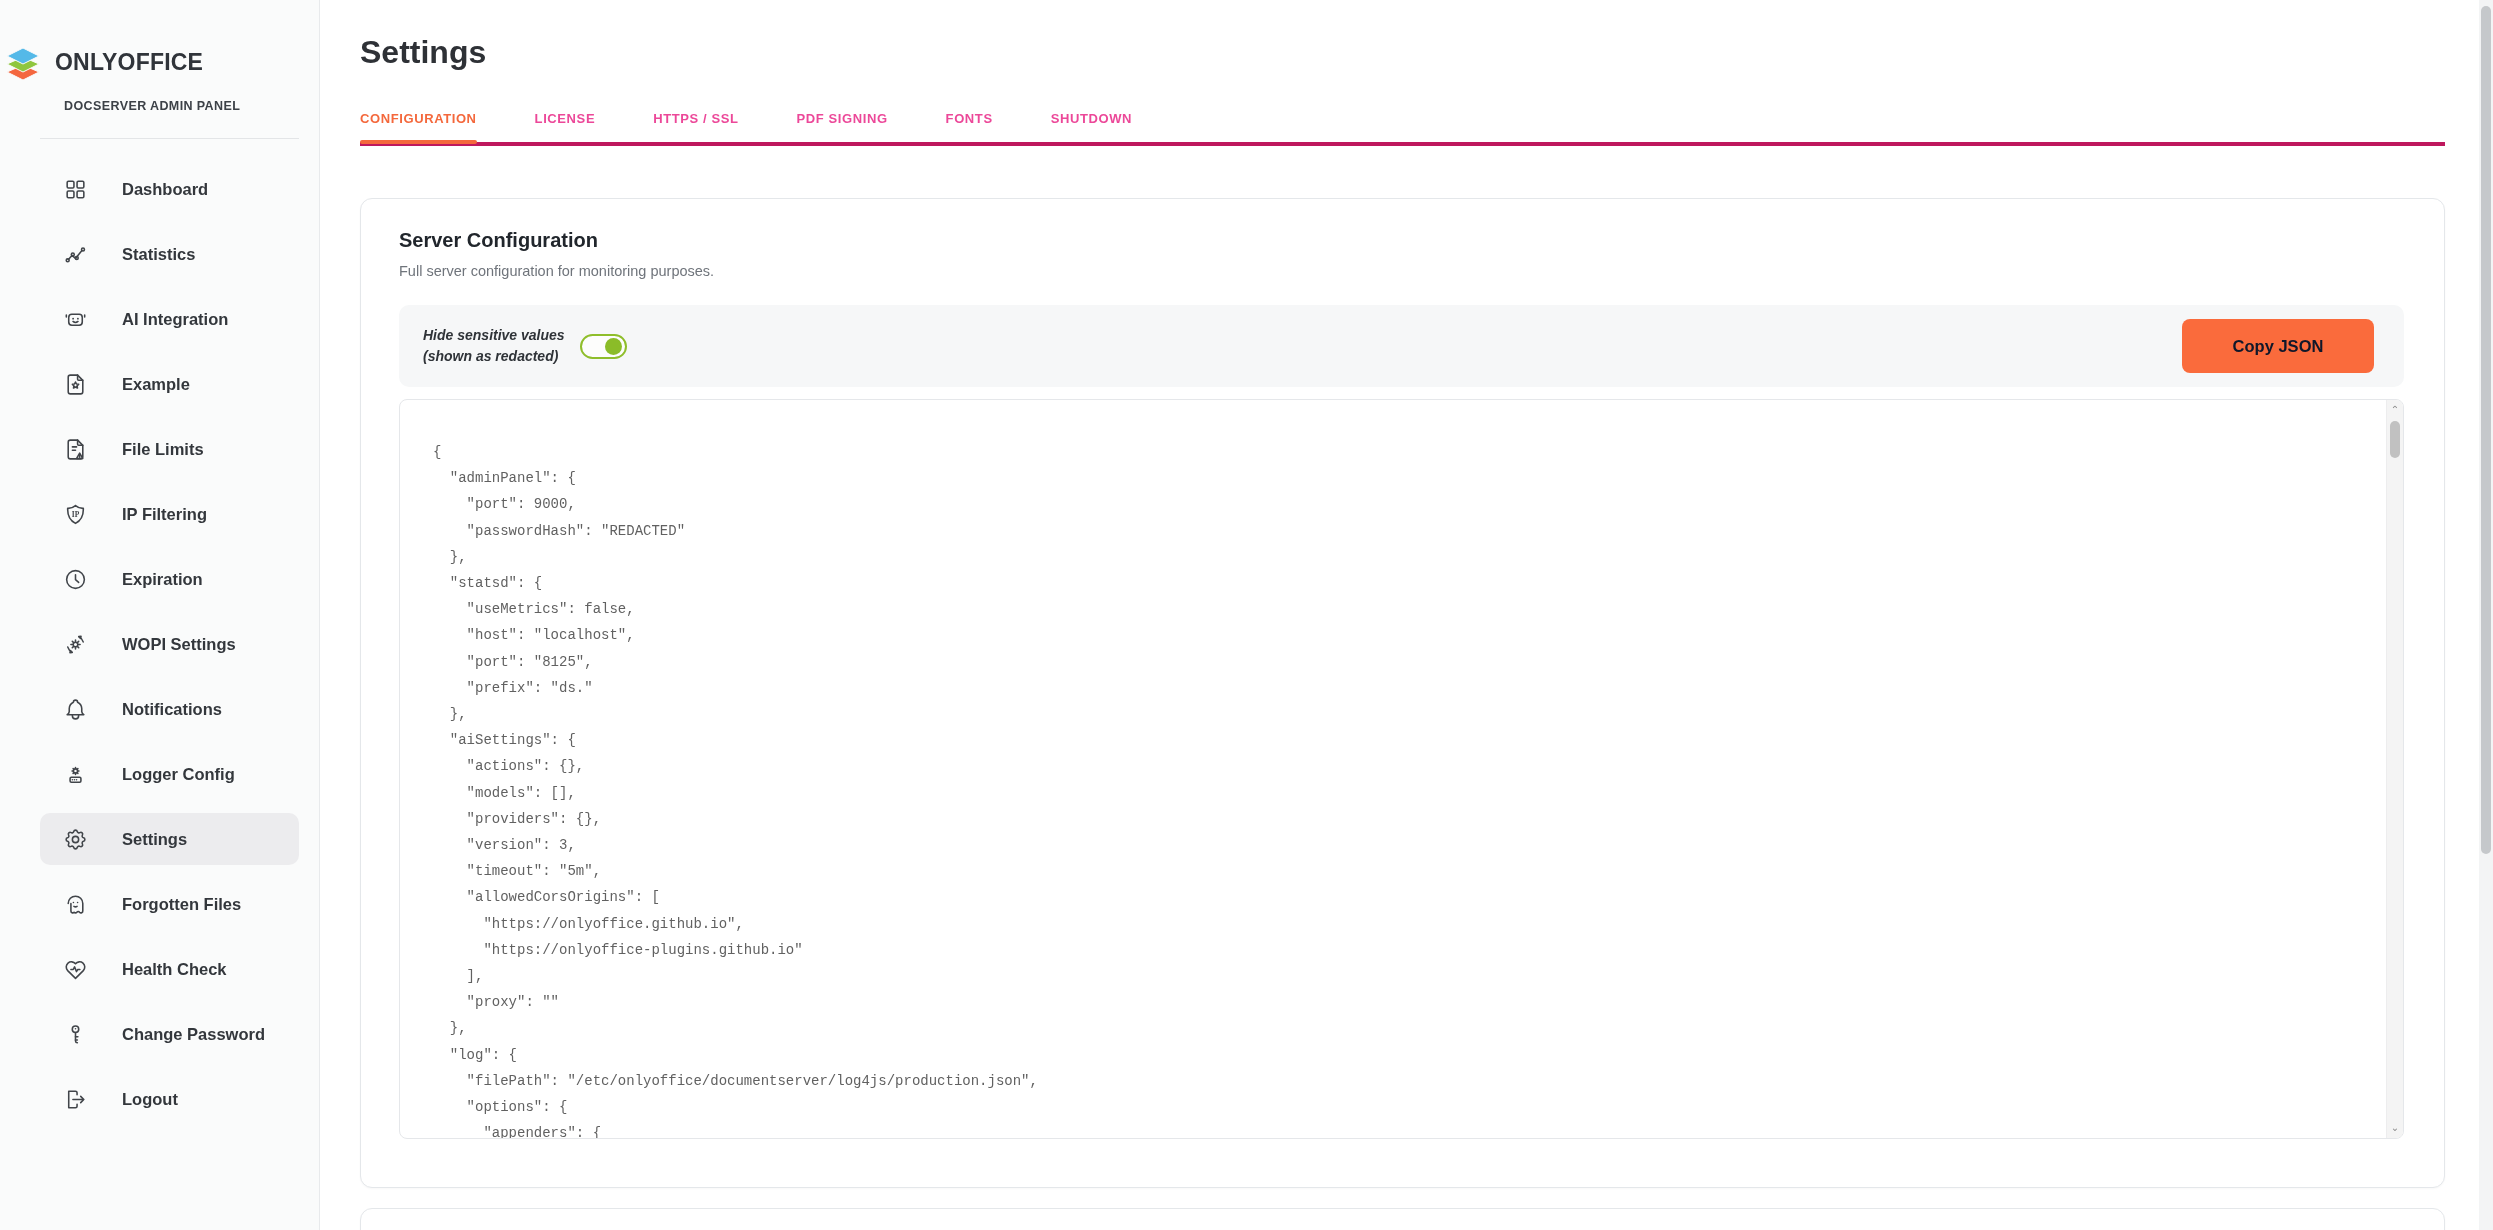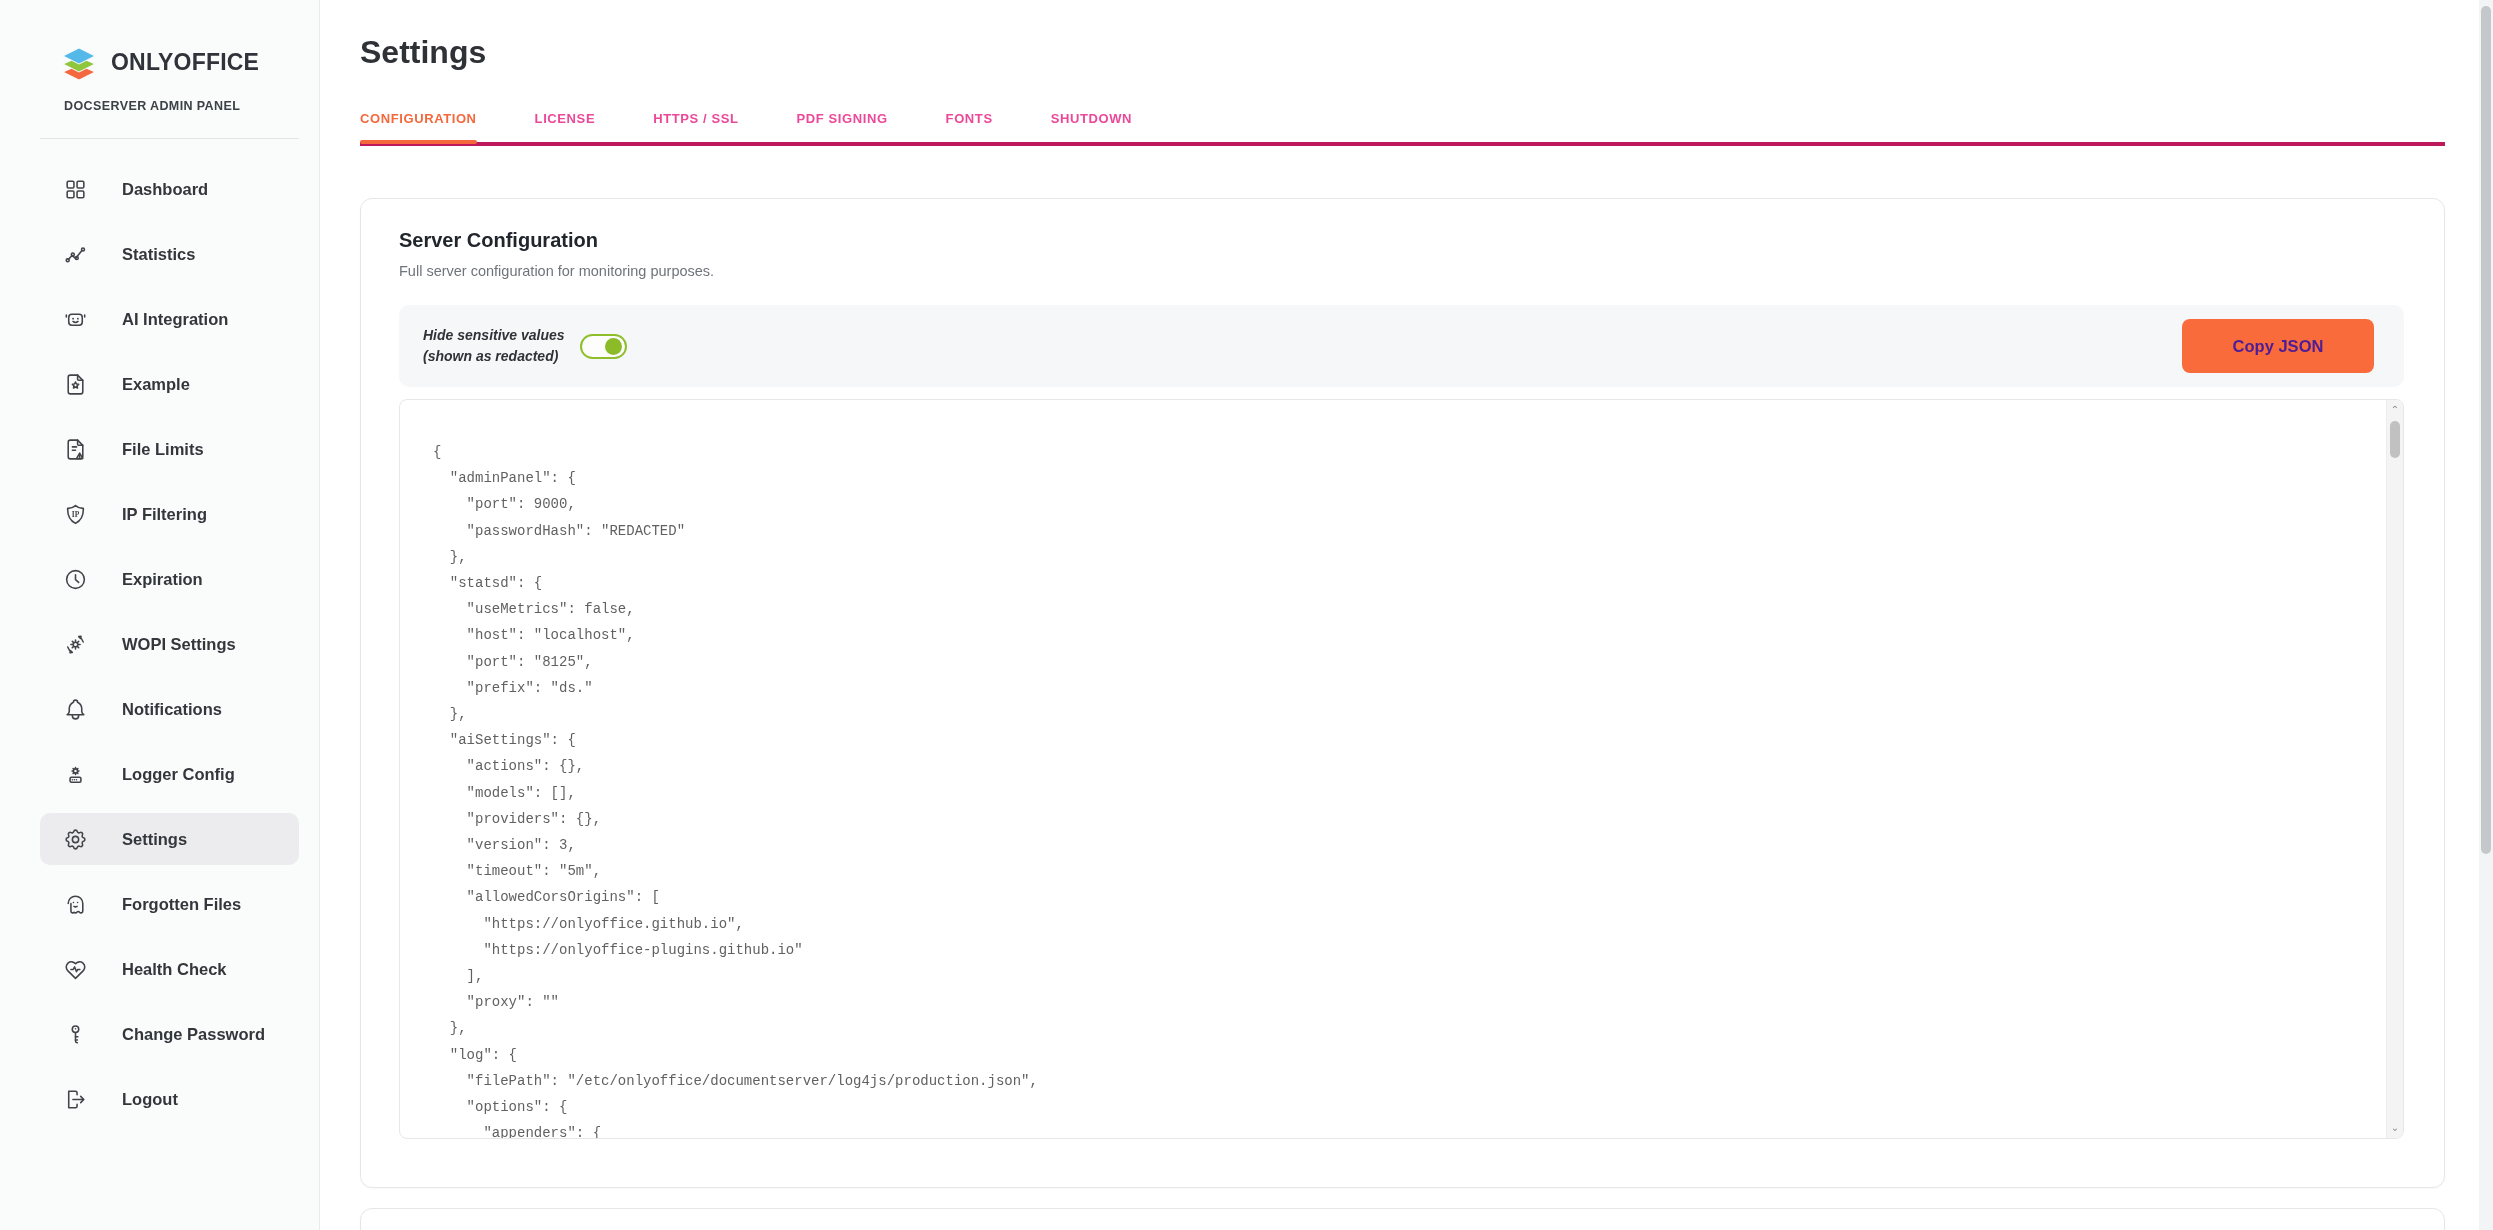--- a/index.html
+++ b/index.html
@@ -3,21 +3,21 @@
 <meta charset="utf-8">
 <style>
   * { margin:0; padding:0; box-sizing:border-box; }
   html,body { width:2493px; height:1230px; overflow:hidden; background:#fff;
               font-family:"Liberation Sans", sans-serif; }
   .root { display:flex; width:100%; height:100%; }
 
   
   .sidebar { width:320px; min-width:320px; height:100%; background:#fafbfb;
              border-right:1px solid #e8eaec; padding:40px 0 0 0; }
-  .logo-row { display:flex; align-items:center; gap:9px; padding-left:56px; }
+  .logo-row { display:flex; align-items:center; gap:9px; }
   .logo-title { font-size:23px; font-weight:800; color:#30343a; letter-spacing:.2px; }
   .app-subtitle { padding-left:64px; margin-top:15px; font-size:12.5px; font-weight:700;
                   color:#3c4147; letter-spacing:.4px; }
   .side-divider { height:1px; background:#e3e5e7; margin:25px 20px 24px 40px; border:none; }
   .nav { padding:0 20px 0 40px; }
   .nav-item { display:flex; align-items:center; height:52px; margin-bottom:13px;
               border-radius:10px; padding:0 14px 0 23px; gap:34px; cursor:pointer; }
   .nav-item span.lbl { font-size:16.5px; font-weight:700; color:#33373c; }
   .nav-item.active { background:#ececee; }
   .nav-item svg { flex:0 0 auto; }
@@ -39,21 +39,21 @@
   .card .desc { margin-top:11px; font-size:14.5px; color:#6f747b; }
 
   .toolbar { margin-top:26px; background:#f6f7f8; border-radius:10px; min-height:82px;
              display:flex; align-items:center; padding:0 30px 0 24px; }
   .toggle-label { font-size:14px; line-height:21px; font-weight:700; color:#2f3338;font-style:italic; }
   .toggle { margin-left:15px; width:47px; height:25px; border:2px solid #8fbe2b;
             border-radius:14px; background:#fdfdfc; position:relative; cursor:pointer; }
   .toggle .knob { position:absolute; top:2px; right:3px; width:17px; height:17px;
                   border-radius:50%; background:#8bbc28; }
   .copy-btn { margin-left:auto; width:192px; height:54px; background:#fa6b3c; border:none;
-              border-radius:8px; color:#4c1d95; font-size:16.5px; font-weight:700;
+              border-radius:8px; color:#0f172a; font-size:16.5px; font-weight:700;
               font-family:"Liberation Sans", sans-serif; cursor:pointer; }
 
   .codebox { margin-top:12px; position:relative; height:740px; background:#fff;
              border:1px solid #e5e7ea; border-radius:8px; overflow:hidden; }
   .codebox pre { margin:0; padding:39px 60px 0 33px; font-family:"Liberation Mono", monospace;
                  font-size:14px; line-height:26.2px; color:#616161; }
   .inner-scrollbar { position:absolute; top:0; right:0; bottom:0; width:17px;
                      background:#f4f4f4; border-left:1px solid #ededee; }
   .sb-arrow { position:absolute; left:0; width:16px; text-align:center; font-size:10px;
               color:#8a8a8a; line-height:16px; cursor:pointer; }

